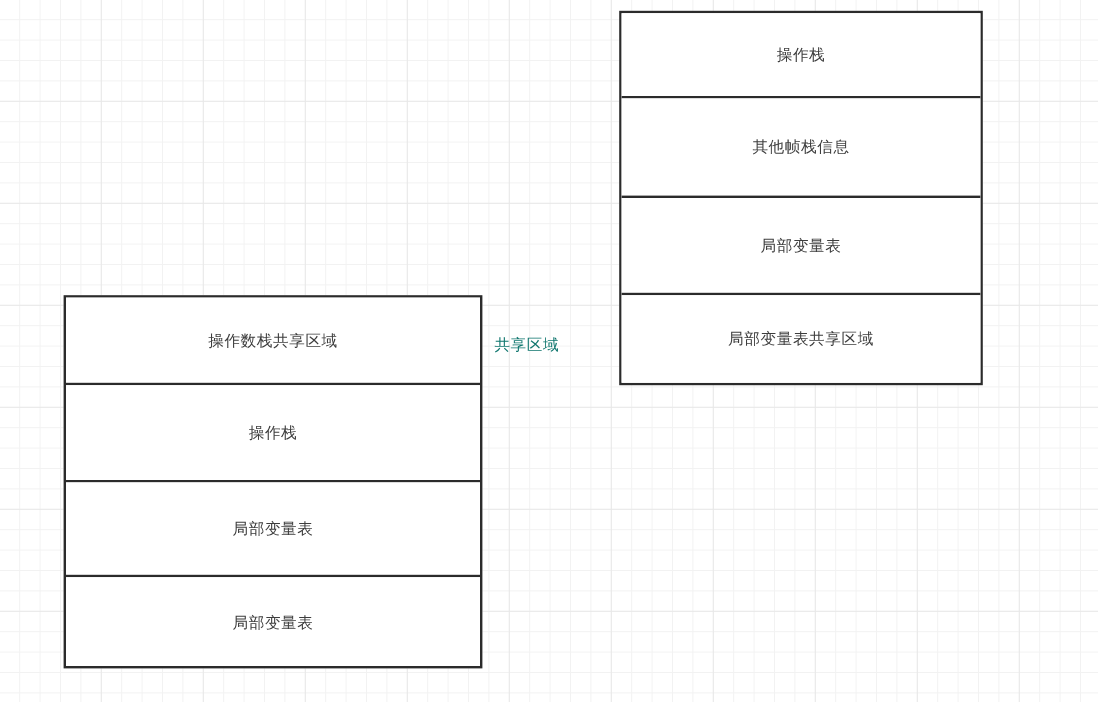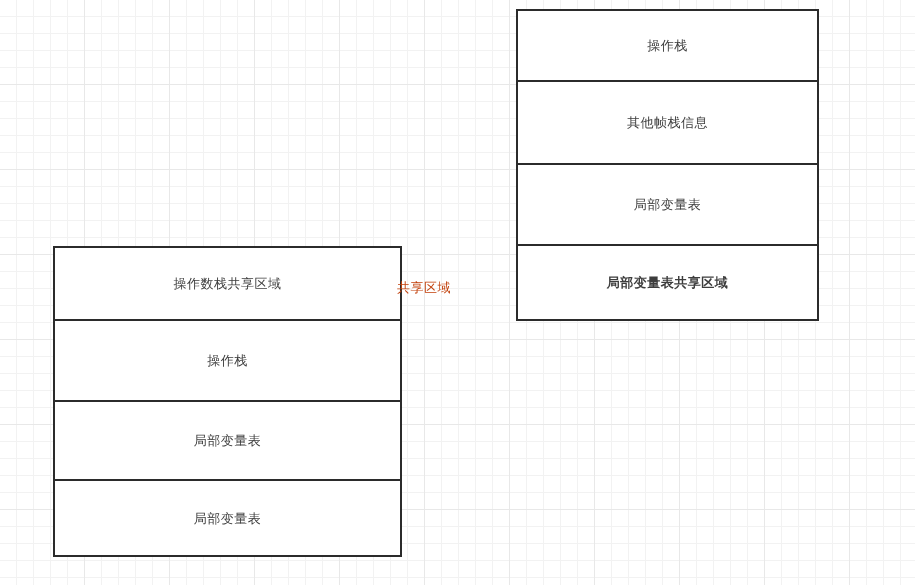--- a/index.html
+++ b/index.html
@@ -78,29 +78,29 @@
   
   #right-stack-box {
     left: 516px;
     top: 9px;
     width: 303px;
     height: 312px;
   }
   #right-stack-box .stack-row.r0 { height: 72px; }
   #right-stack-box .stack-row.r1 { height: 84px; }
   #right-stack-box .stack-row.r2 { height: 82px; }
-  #right-stack-box .stack-row.r3 { height: 74px; font-weight: bold; }
+  #right-stack-box .stack-row.r3 { height: 74px; }
 
   
   #shared-area-caption {
     position: absolute;
-    left: 397px;
+    left: 412px;
     top: 281px;
     font-size: 13px;
-    color: #c2410c;
+    color: #0f766e;
     letter-spacing: 0.5px;
     line-height: 1;
     white-space: nowrap;
   }
 </style>
 </head>
 <body>
 
 <div id="canvas-grid"></div>
 

